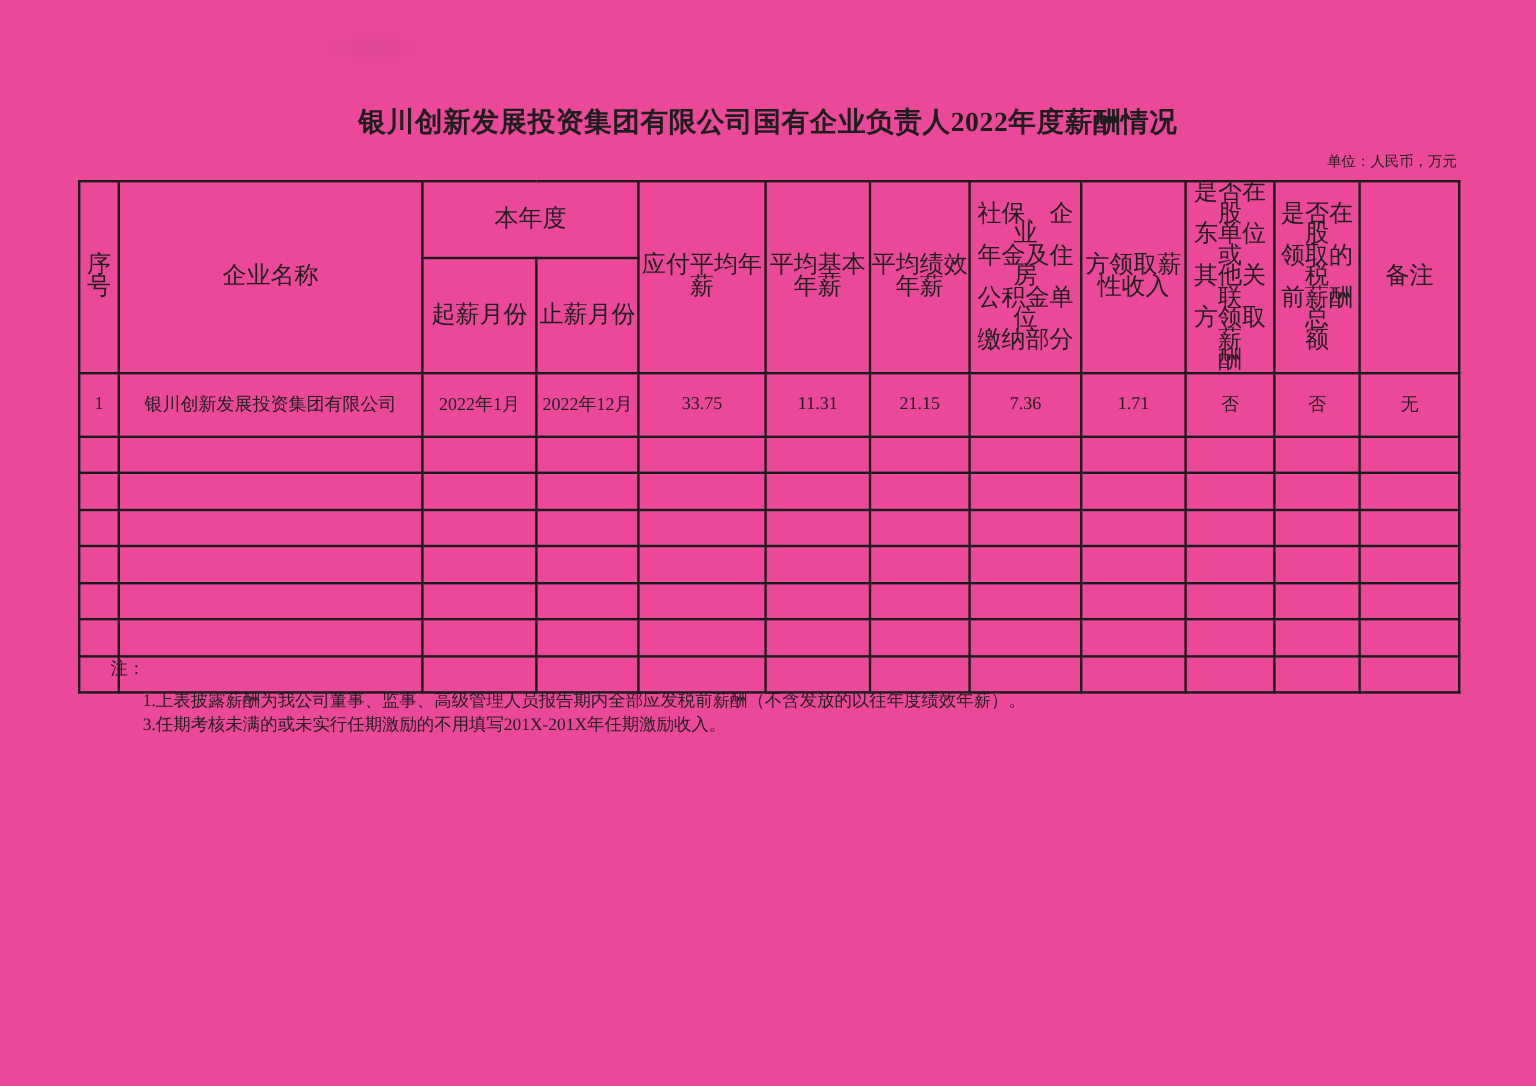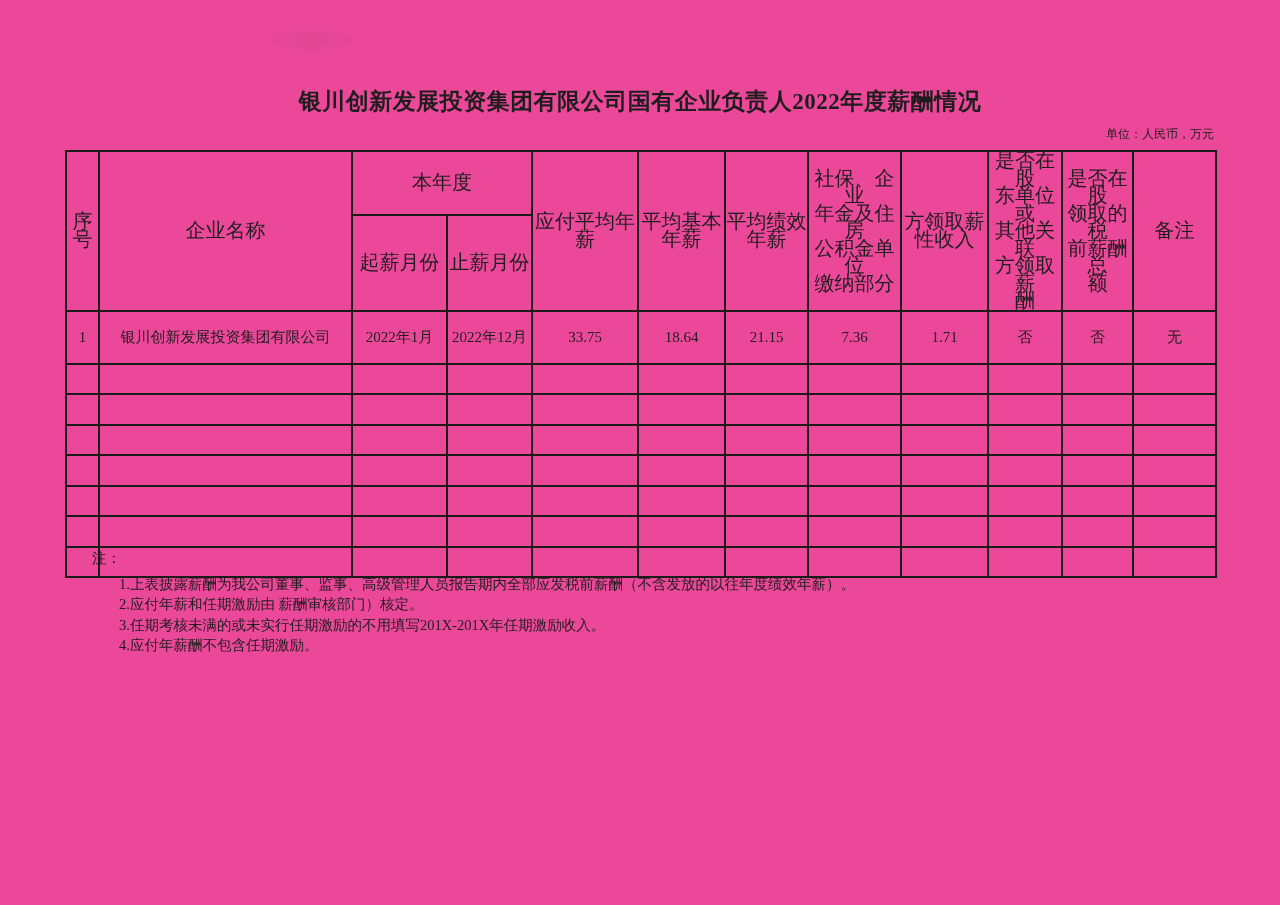--- a/index.html
+++ b/index.html
@@ -114,21 +114,21 @@
         <th>止薪月份</th>
       </tr>
     </thead>
     <tbody id="table-body">
         <tr class="data-row">
           <td>1</td>
           <td>银川创新发展投资集团有限公司</td>
           <td>2022年1月</td>
           <td>2022年12月</td>
           <td>33.75</td>
-          <td>18.64</td>
+          <td>11.31</td>
           <td>21.15</td>
           <td>7.36</td>
           <td>1.71</td>
           <td>否</td>
           <td>否</td>
           <td>无</td>
         </tr>
         <tr class="empty-row">
           <td></td>
           <td></td>
@@ -227,19 +227,17 @@
           <td></td>
           <td></td>
         </tr>
       </tbody>
   </table>
 
   <div class="notes">
     <div class="notes-label">注：</div>
     <ol class="note-items">
       <li>1.上表披露薪酬为我公司董事、监事、高级管理人员报告期内全部应发税前薪酬（不含发放的以往年度绩效年薪）。</li>
-      <li>2.应付年薪和任期激励由 薪酬审核部门）核定。</li>
       <li>3.任期考核未满的或未实行任期激励的不用填写201X-201X年任期激励收入。</li>
-      <li>4.应付年薪酬不包含任期激励。</li>
     </ol>
   </div>
 
 </div>
 
 </body></html>

